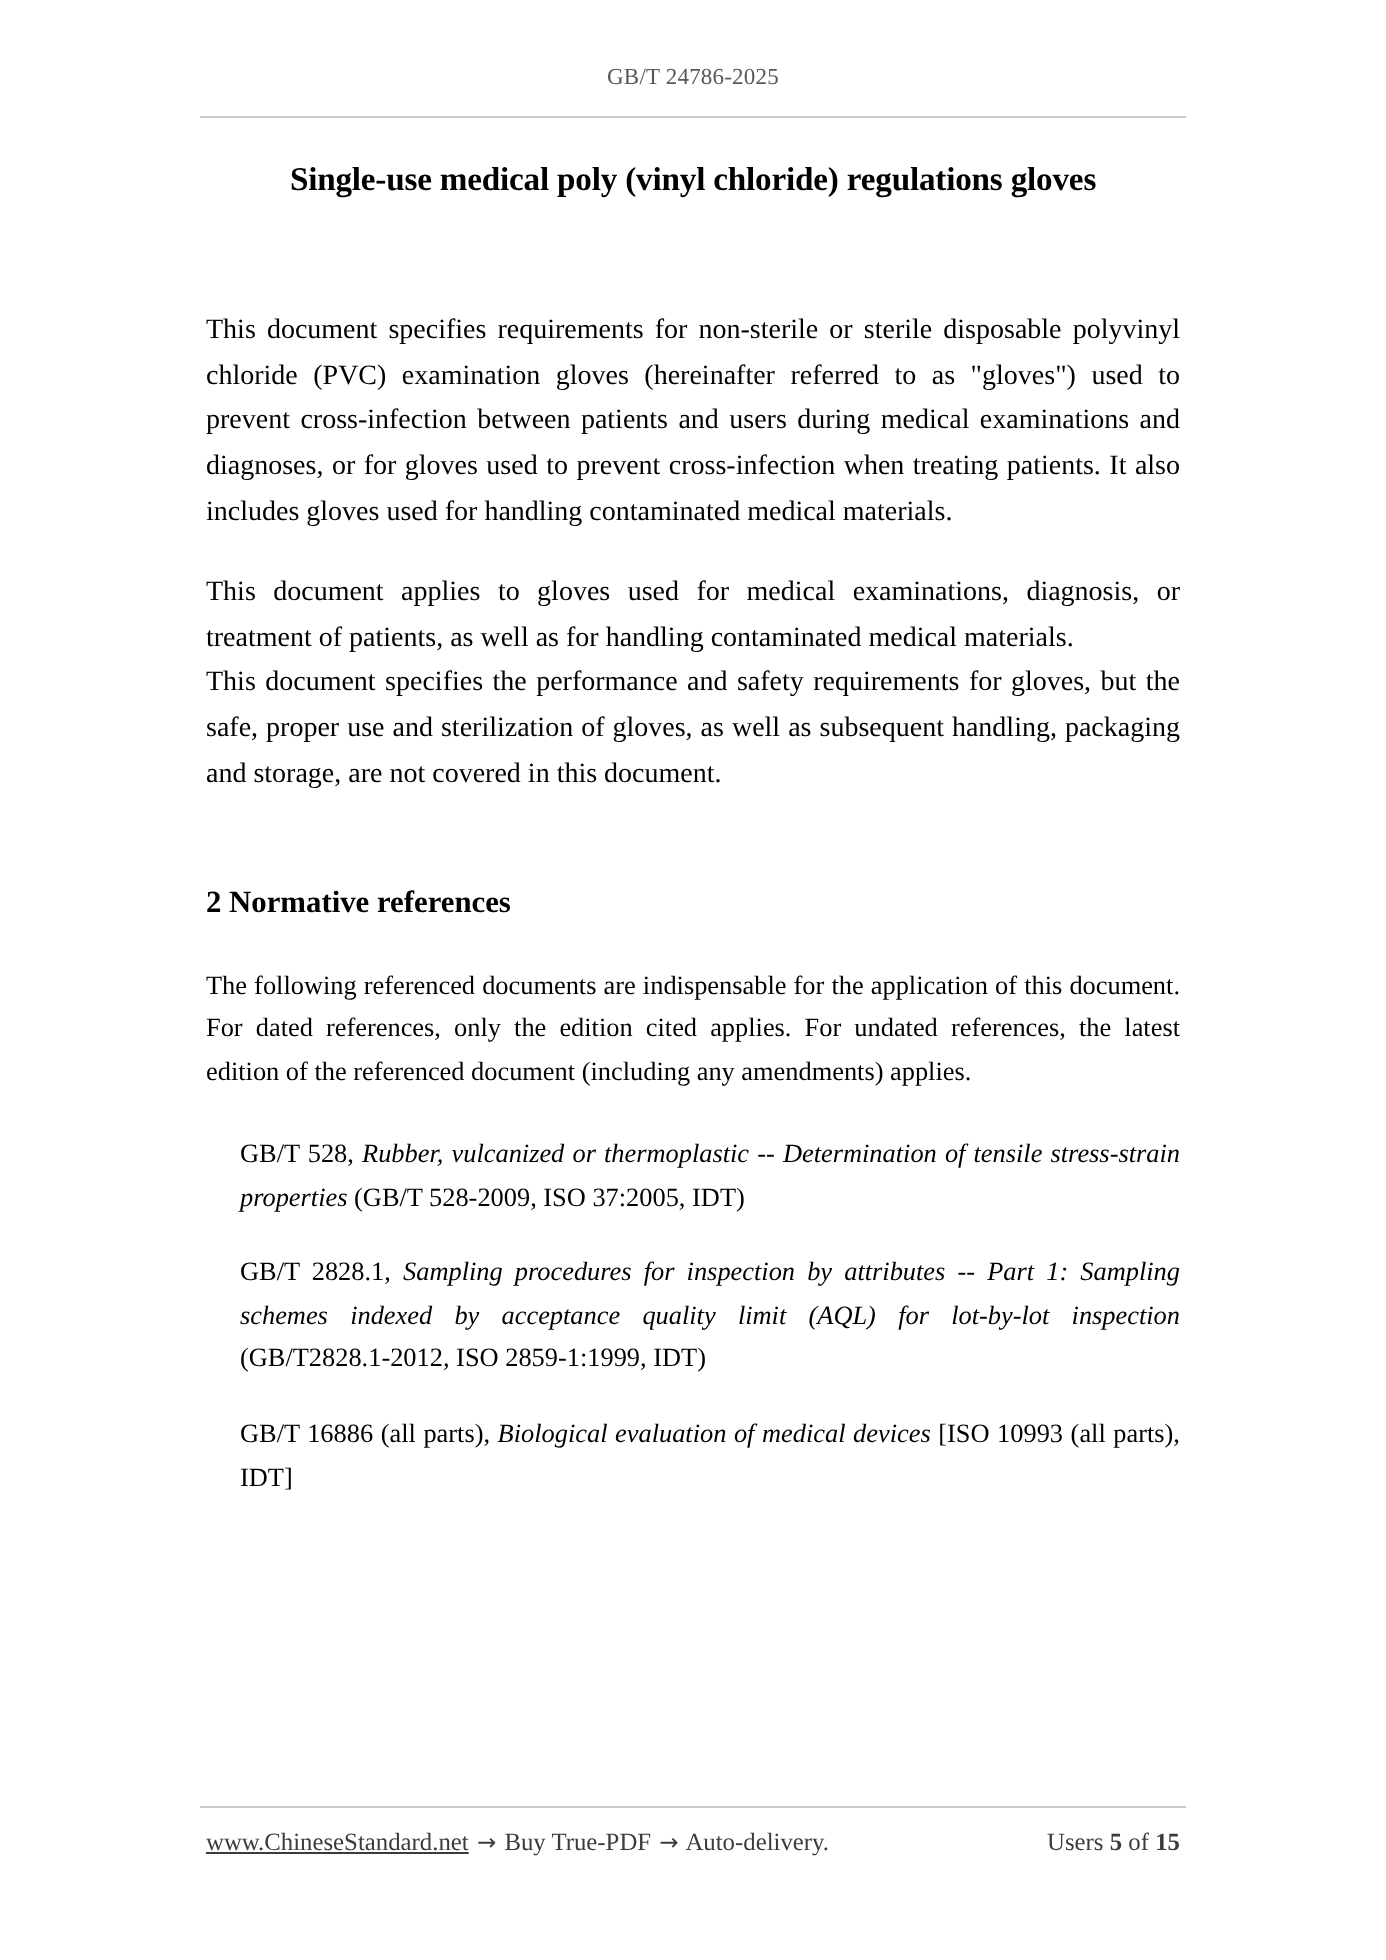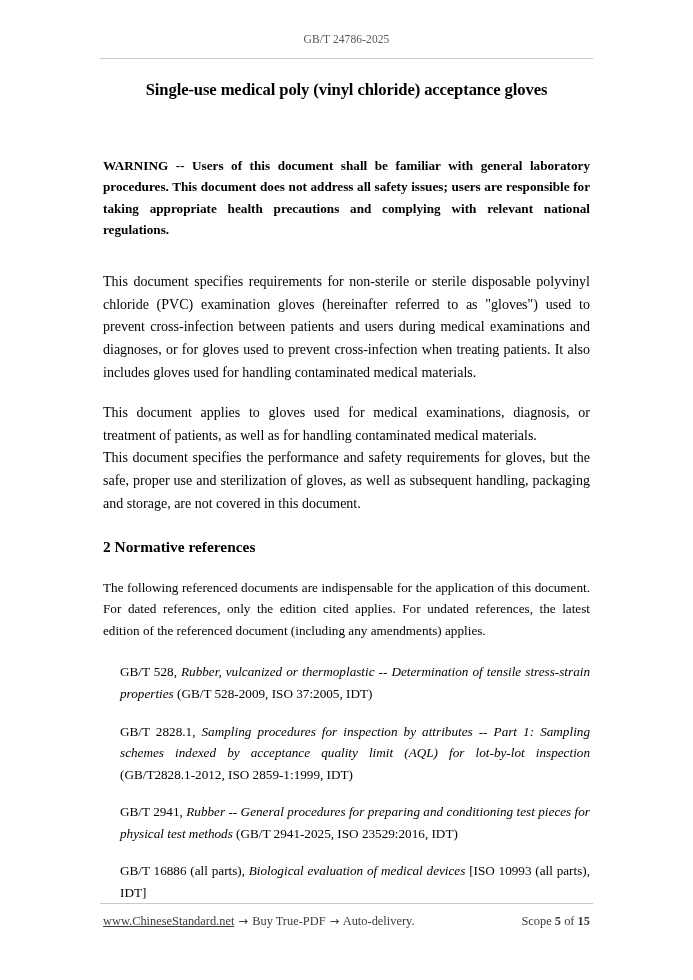--- a/index.html
+++ b/index.html
@@ -67,21 +67,21 @@
     text-justify: inter-word;
     margin: 0 0 30px 0;
   }
 
   h2.section {
     font-size: 15.4px;
     font-weight: bold;
     line-height: 1.3;
     margin: 0 0 20px 0;
   }
-  h2.section.second { margin-top: 21px; }
+  h2.section.second { margin-top: 42px; }
 
   p.body {
     font-size: 14px;
     line-height: 1.63;
     text-align: justify;
     text-justify: inter-word;
     margin: 0 0 17px 0;
   }
   p.body.last { margin-bottom: 0; }
 
@@ -144,50 +144,46 @@
 </head>
 <body>
 
 <div class="page">
 
   <div class="doc-header">GB/T 24786-2025</div>
   <div class="header-rule"></div>
 
   <div class="content">
 
-    <h1 class="doc-title">Single-use medical poly (vinyl chloride) acceptance gloves</h1>
+    <h1 class="doc-title">Single-use medical poly (vinyl chloride) regulations gloves</h1>
 
-    <p class="warning">WARNING -- Users of this document shall be familiar with general laboratory procedures. This document does not address all safety issues; users are responsible for taking appropriate health precautions and complying with relevant national regulations.</p>
 
 
     <p class="body">This document specifies requirements for non-sterile or sterile disposable polyvinyl chloride (PVC) examination gloves (hereinafter referred to as "gloves") used to prevent cross-infection between patients and users during medical examinations and diagnoses, or for gloves used to prevent cross-infection when treating patients. It also includes gloves used for handling contaminated medical materials.</p>
     <p class="body last">This document applies to gloves used for medical examinations, diagnosis, or treatment of patients, as well as for handling contaminated medical materials.</p>
     <p class="body">This document specifies the performance and safety requirements for gloves, but the safe, proper use and sterilization of gloves, as well as subsequent handling, packaging and storage, are not covered in this document.</p>
 
     <h2 class="section second">2 Normative references</h2>
 
     <p class="intro">The following referenced documents are indispensable for the application of this document. For dated references, only the edition cited applies. For undated references, the latest edition of the referenced document (including any amendments) applies.</p>
 
     <div class="ref-list">
       <p class="reference">
         <span>GB/T 528, </span><i>Rubber, vulcanized or thermoplastic -- Determination of tensile stress-strain properties</i><span> (GB/T 528-2009, ISO 37:2005, IDT)</span>
       </p>
       <p class="reference">
         <span>GB/T 2828.1, </span><i>Sampling procedures for inspection by attributes -- Part 1: Sampling schemes indexed by acceptance quality limit (AQL) for lot-by-lot inspection</i><span> (GB/T2828.1-2012, ISO 2859-1:1999, IDT)</span>
       </p>
       <p class="reference">
-        <span>GB/T 2941, </span><i>Rubber -- General procedures for preparing and conditioning test pieces for physical test methods</i><span> (GB/T 2941-2025, ISO 23529:2016, IDT)</span>
-      </p>
-      <p class="reference">
         <span>GB/T 16886 (all parts), </span><i>Biological evaluation of medical devices</i><span> [ISO 10993 (all parts), IDT]</span>
       </p>
     </div>
 
   </div>
 
   <div class="footer-rule"></div>
 
   <div class="doc-footer">
     <div class="footer-left"><a class="footer-link" href="#">www.ChineseStandard.net</a> <span class="footer-arrow">→</span> <span>Buy True-PDF</span> <span class="footer-arrow">→</span> <span>Auto-delivery.</span></div>
-    <div class="footer-right"><span>Scope</span> <b>5</b> <span>of</span> <b>15</b></div>
+    <div class="footer-right"><span>Users</span> <b>5</b> <span>of</span> <b>15</b></div>
   </div>
 
 </div>
 
 </body></html>

